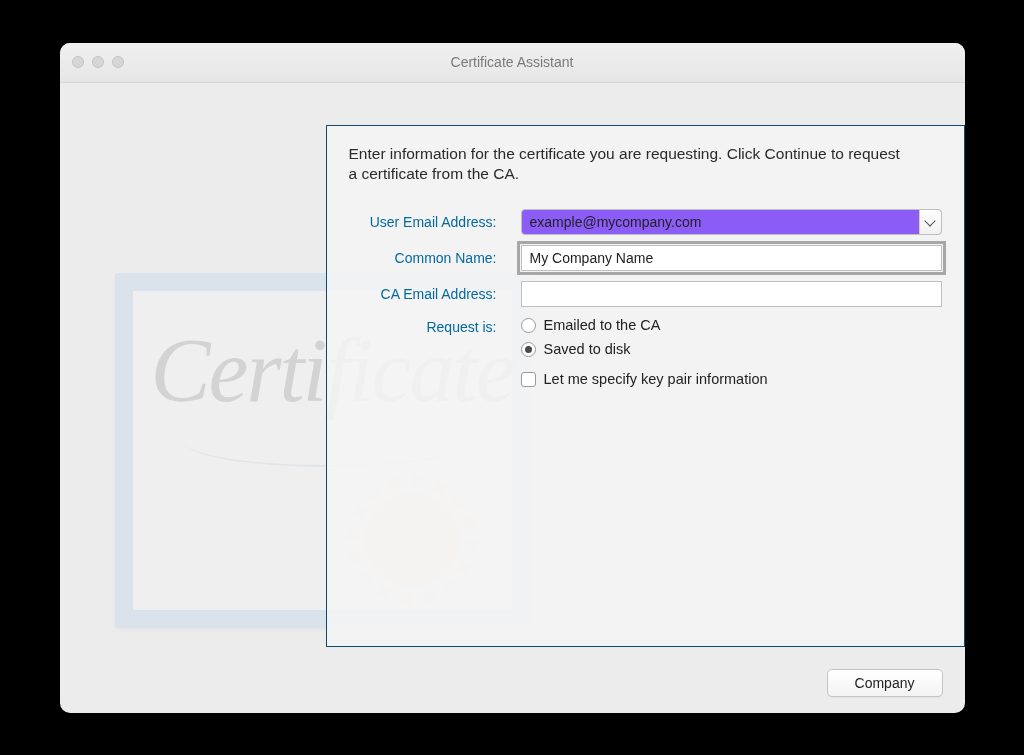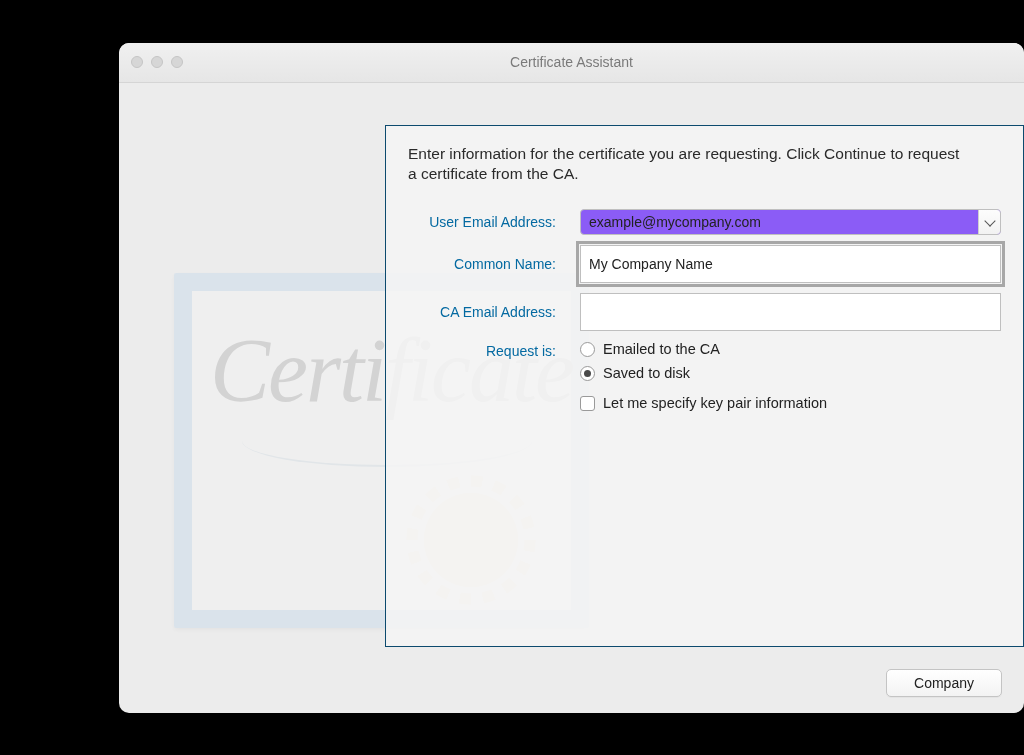--- a/index.html
+++ b/index.html
@@ -4,21 +4,21 @@
 <style>
   * { box-sizing: border-box; }
   html, body {
     margin: 0; padding: 0; height: 100%;
     font-family: -apple-system, "Helvetica Neue", Helvetica, Arial, sans-serif;
     font-size: 13px; color: #222;
     background: #000;
   }
   .desktop {
     width: 1024px; height: 755px; background: #000;
-    display: flex; align-items: center; justify-content: flex-end;
+    display: flex; align-items: center; justify-content: center;
     position: relative;
   }
   .window {
     width: 905px; height: 670px;
     background: #ececec;
     border-radius: 10px;
     box-shadow: 0 25px 60px rgba(0,0,0,0.55), 0 0 0 1px rgba(0,0,0,0.06);
     overflow: hidden;
     display: flex; flex-direction: column;
     position: relative;
@@ -87,21 +87,21 @@
   .combobox .value {
     flex:1; padding: 0 8px; display:flex; align-items:center; font-size:14px;
   }
   .combobox .arrow {
     width:22px; border-left:1px solid #cfcfcf; display:flex; align-items:center; justify-content:center;
     background: linear-gradient(#fdfdfd,#f2f2f2);
   }
   .chev { width:8px; height:8px; border-right:1.5px solid #555; border-bottom:1.5px solid #555; transform:rotate(45deg); margin-top:-3px; }
 
   .textinput {
-    height:38px; width:100%; border:1px solid #bfbfbf; background:#fff;
+    height:26px; width:100%; border:1px solid #bfbfbf; background:#fff;
     padding:12px 8px; font-size:14px; display:flex; align-items:center;
   }
   .textinput.focused {
     outline: 3px solid #a7a7a7; outline-offset:1px;
   }
 
   .radio { display:flex; align-items:center; gap:8px; font-size:14.5px; margin-bottom:8px; }
   .radio .circ { width:15px; height:15px; border-radius:50%; border:1px solid #9a9a9a; background:#fff; display:flex; align-items:center; justify-content:center; }
   .radio.checked .circ::after { content:""; width:7px; height:7px; border-radius:50%; background:#4a4a4a; }
   .check { display:flex; align-items:center; gap:8px; font-size:14.5px; margin-top:14px; }

